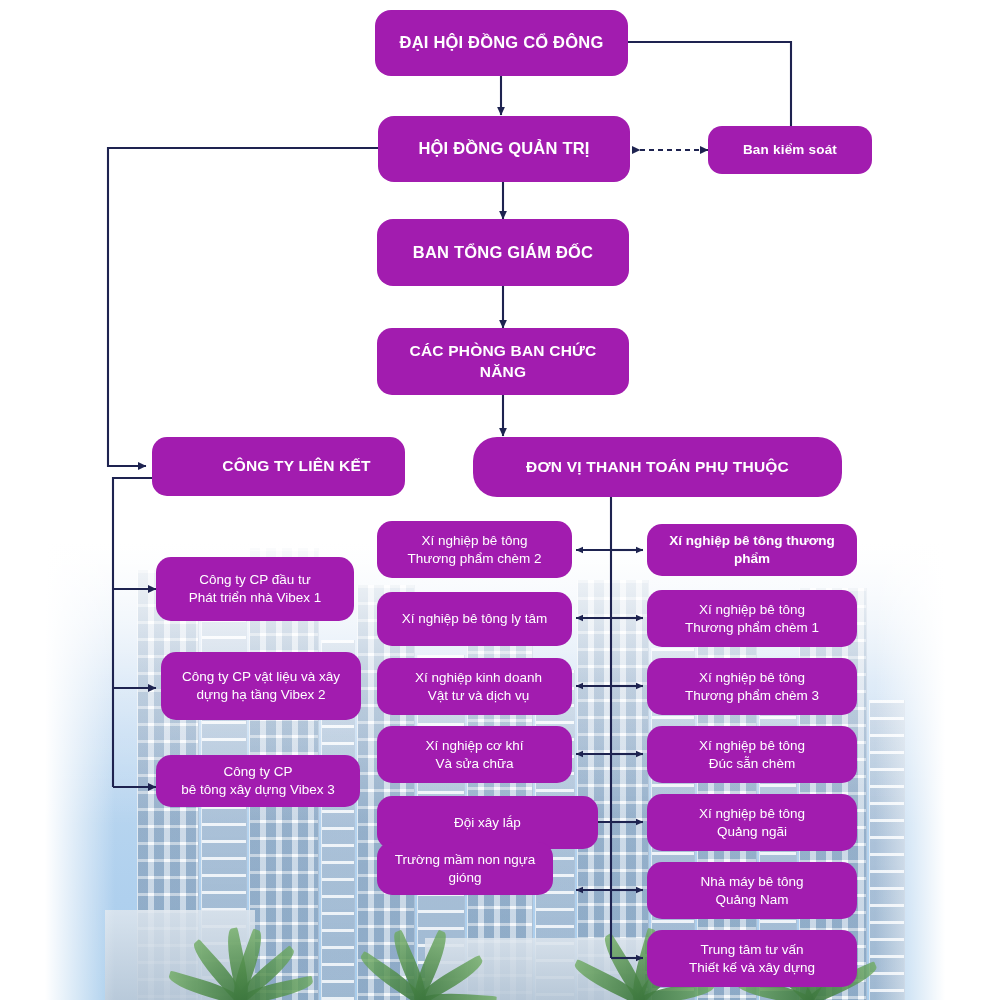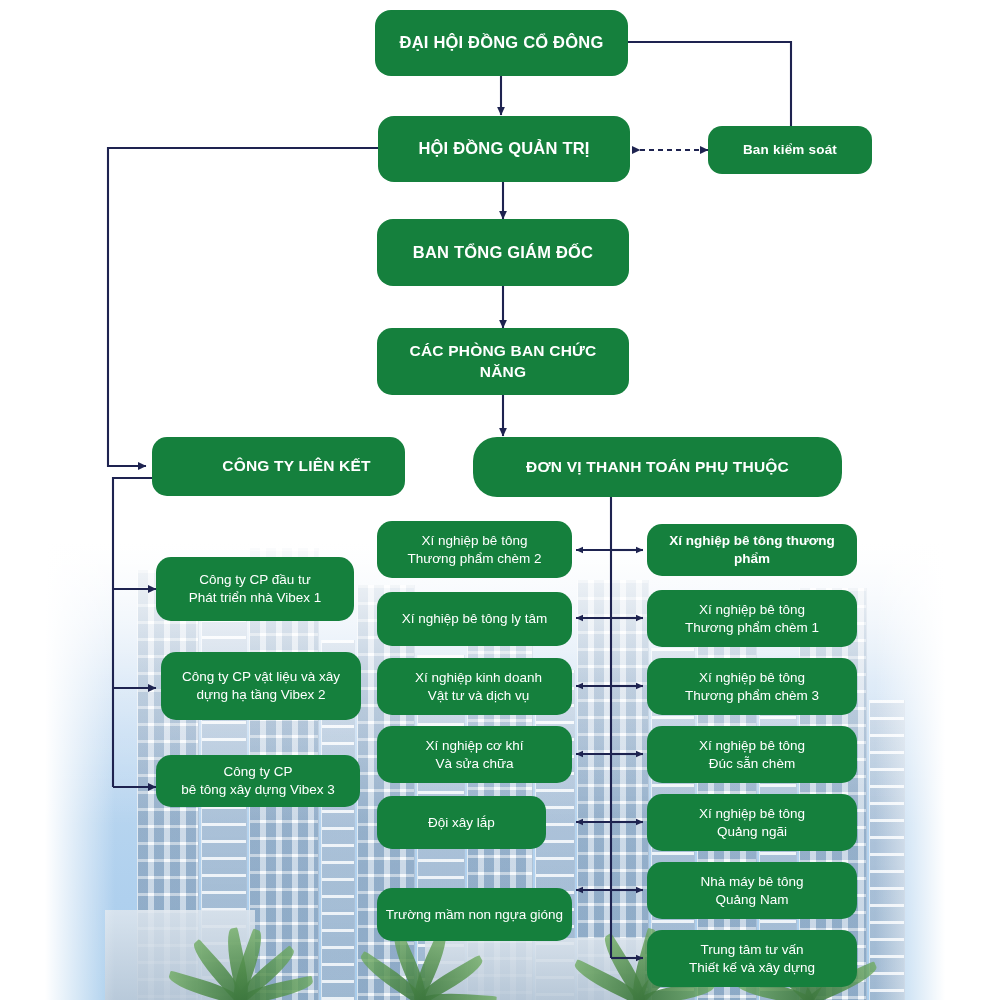--- a/index.html
+++ b/index.html
@@ -69,21 +69,21 @@
   }
   .photo-fade-l { left: 0; background: linear-gradient(90deg, #ffffff 0%, rgba(255,255,255,0) 100%); }
   .photo-fade-r { right: 0; background: linear-gradient(270deg, #ffffff 0%, rgba(255,255,255,0) 100%); }
 
   
   #wires { position: absolute; left: 0; top: 0; width: 987px; height: 1000px; }
 
   
   .node {
     position: absolute;
-    background: #15803d;
+    background: #a21caf;
     color: #ffffff;
     border-radius: 14px;
     display: flex; align-items: center; justify-content: center;
     text-align: center;
     line-height: 1.32;
     padding: 4px 8px;
     white-space: pre-line;
   }
   .node.hdr { font-weight: bold; letter-spacing: .2px; }
   .lvl1  { font-size: 16.5px; border-radius: 16px; }
@@ -224,22 +224,22 @@
   <div class="node leaf" style="left:156px; top:755px; width:204px; height:52px;">Công ty CP
 bê tông xây dựng Vibex 3</div>
 
   <div class="node leaf" style="left:377px; top:521px; width:195px; height:57px;">Xí nghiệp bê tông
 Thương phẩm chèm 2</div>
   <div class="node leaf" style="left:377px; top:592px; width:195px; height:54px;">Xí  nghiệp bê tông ly tâm</div>
   <div class="node leaf" style="left:377px; top:658px; width:195px; height:57px;padding-left:16px;">Xí nghiệp kinh doanh
 Vật tư và dịch vụ</div>
   <div class="node leaf" style="left:377px; top:726px; width:195px; height:57px;">Xí nghiệp cơ khí
 Và sửa chữa</div>
-  <div class="node leaf" style="left:377px; top:796px; width:169px; height:53px;">Đội xây lắp</div>
-  <div class="node leaf" style="left:377px; top:888px; width:195px; height:53px;">Trường mầm non ngựa gióng</div>
+  <div class="node leaf" style="left:377px; top:796px; width:221px; height:53px;">Đội xây lắp</div>
+  <div class="node leaf" style="left:377px; top:842px; width:176px; height:53px;">Trường mầm non ngựa gióng</div>
 
   <div class="node leaf" style="left:647px; top:524px; width:210px; height:52px;font-weight:bold;">Xí nghiệp bê tông thương phẩm</div>
   <div class="node leaf" style="left:647px; top:590px; width:210px; height:57px;">Xí nghiệp bê tông
 Thương phẩm chèm 1</div>
   <div class="node leaf" style="left:647px; top:658px; width:210px; height:57px;">Xí nghiệp bê tông
 Thương phẩm chèm 3</div>
   <div class="node leaf" style="left:647px; top:726px; width:210px; height:57px;">Xí nghiệp bê tông
 Đúc sẵn chèm</div>
   <div class="node leaf" style="left:647px; top:794px; width:210px; height:57px;">Xí nghiệp bê tông
 Quảng ngãi</div>

